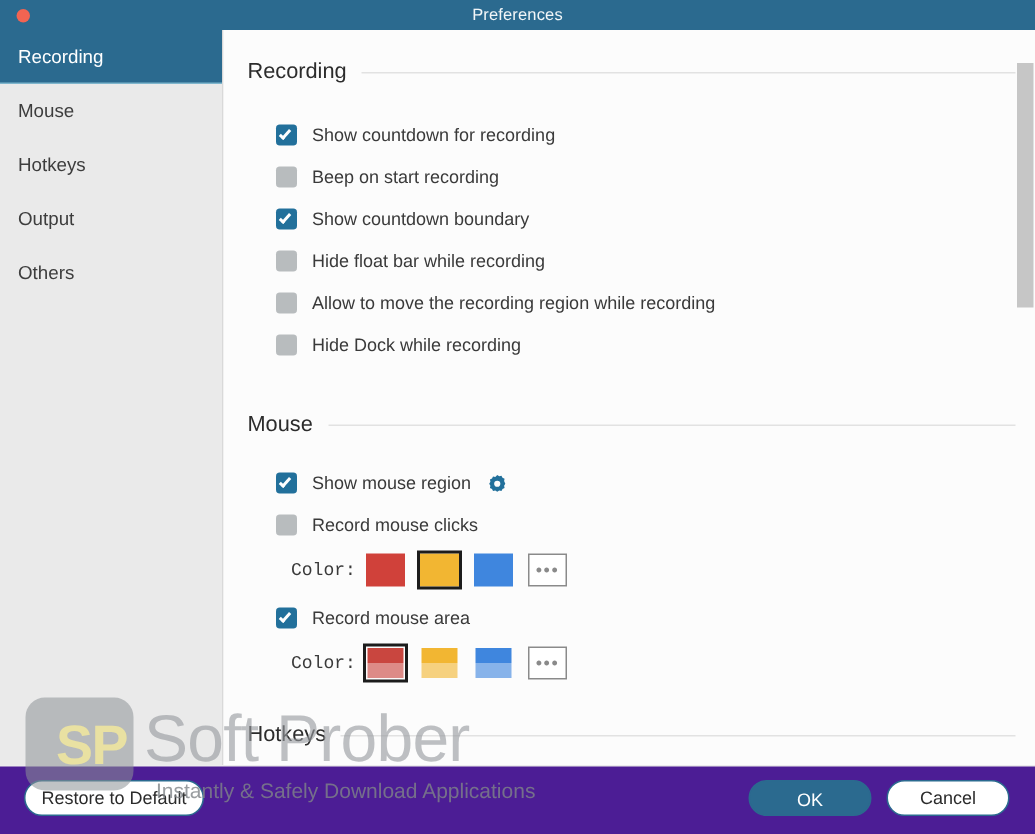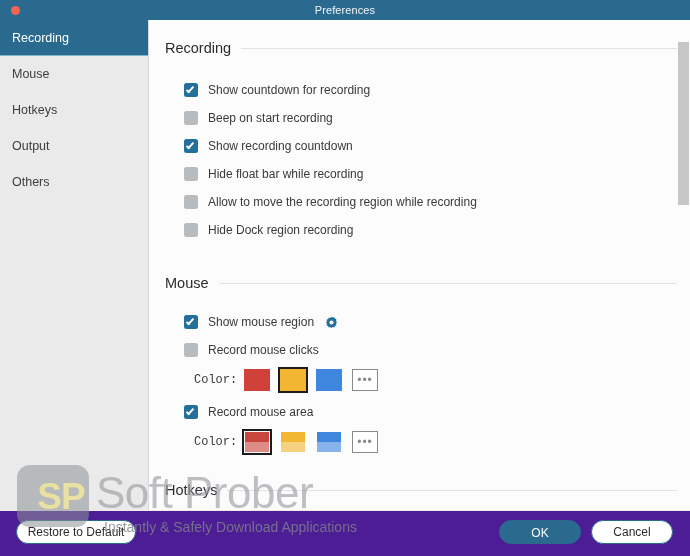--- a/index.html
+++ b/index.html
@@ -327,33 +327,33 @@
       <div class="opt-row">
         <span class="cb on"></span>
         <span class="opt-label">Show countdown for recording</span>
       </div>
       <div class="opt-row">
         <span class="cb"></span>
         <span class="opt-label">Beep on start recording</span>
       </div>
       <div class="opt-row">
         <span class="cb on"></span>
-        <span class="opt-label">Show recording countdown</span>
+        <span class="opt-label">Show countdown boundary</span>
       </div>
       <div class="opt-row">
         <span class="cb"></span>
         <span class="opt-label">Hide float bar while recording</span>
       </div>
       <div class="opt-row">
         <span class="cb"></span>
         <span class="opt-label">Allow to move the recording region while recording</span>
       </div>
       <div class="opt-row">
         <span class="cb"></span>
-        <span class="opt-label">Hide Dock region recording</span>
+        <span class="opt-label">Hide Dock while recording</span>
       </div>
 
       <div class="section-head" style="margin-top:31px;">
         <span class="t">Mouse</span>
         <span class="rule"></span>
       </div>
 
       <div style="height:17px;"></div>
 
       <div class="opt-row">

